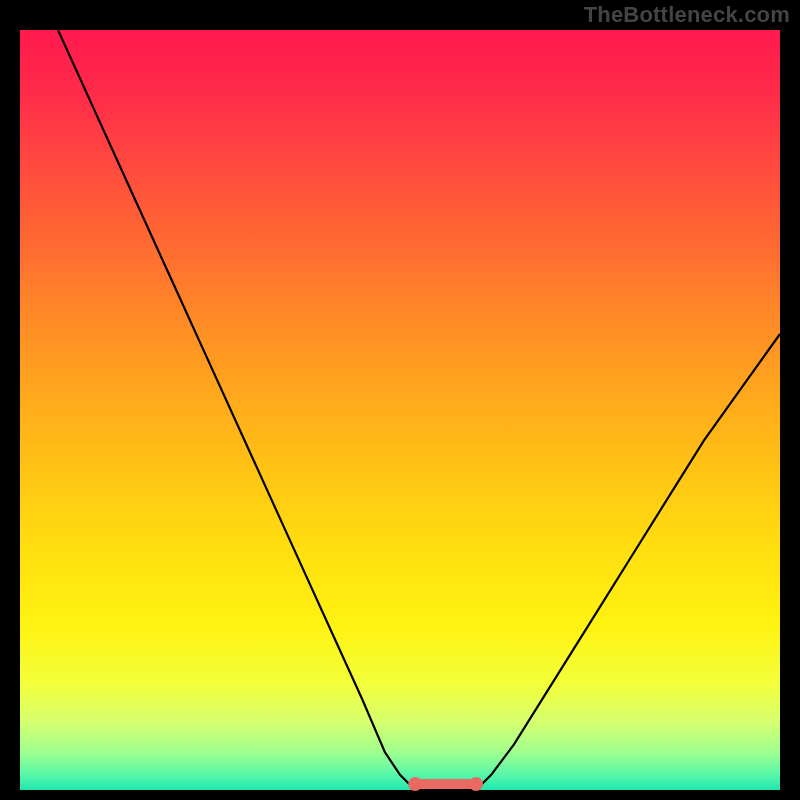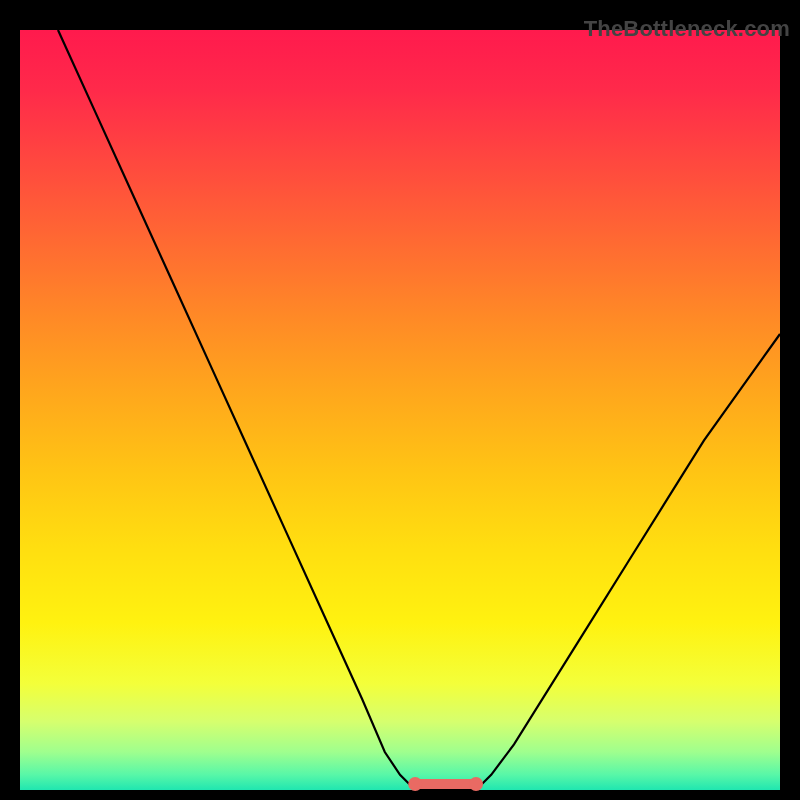--- a/index.html
+++ b/index.html
@@ -12,21 +12,21 @@
     font-family: Arial, Helvetica, sans-serif;
   }
   .frame {
     position: relative;
     width: 800px;
     height: 800px;
     background: #000;
   }
   .watermark {
     position: absolute;
-    top: 16px;
+    top: 2px;
     right: 10px;
     color: #444;
     font-size: 22px;
     font-weight: 600;
     letter-spacing: 0.2px;
     z-index: 10;
   }
   .plot {
     position: absolute;
     left: 20px;

